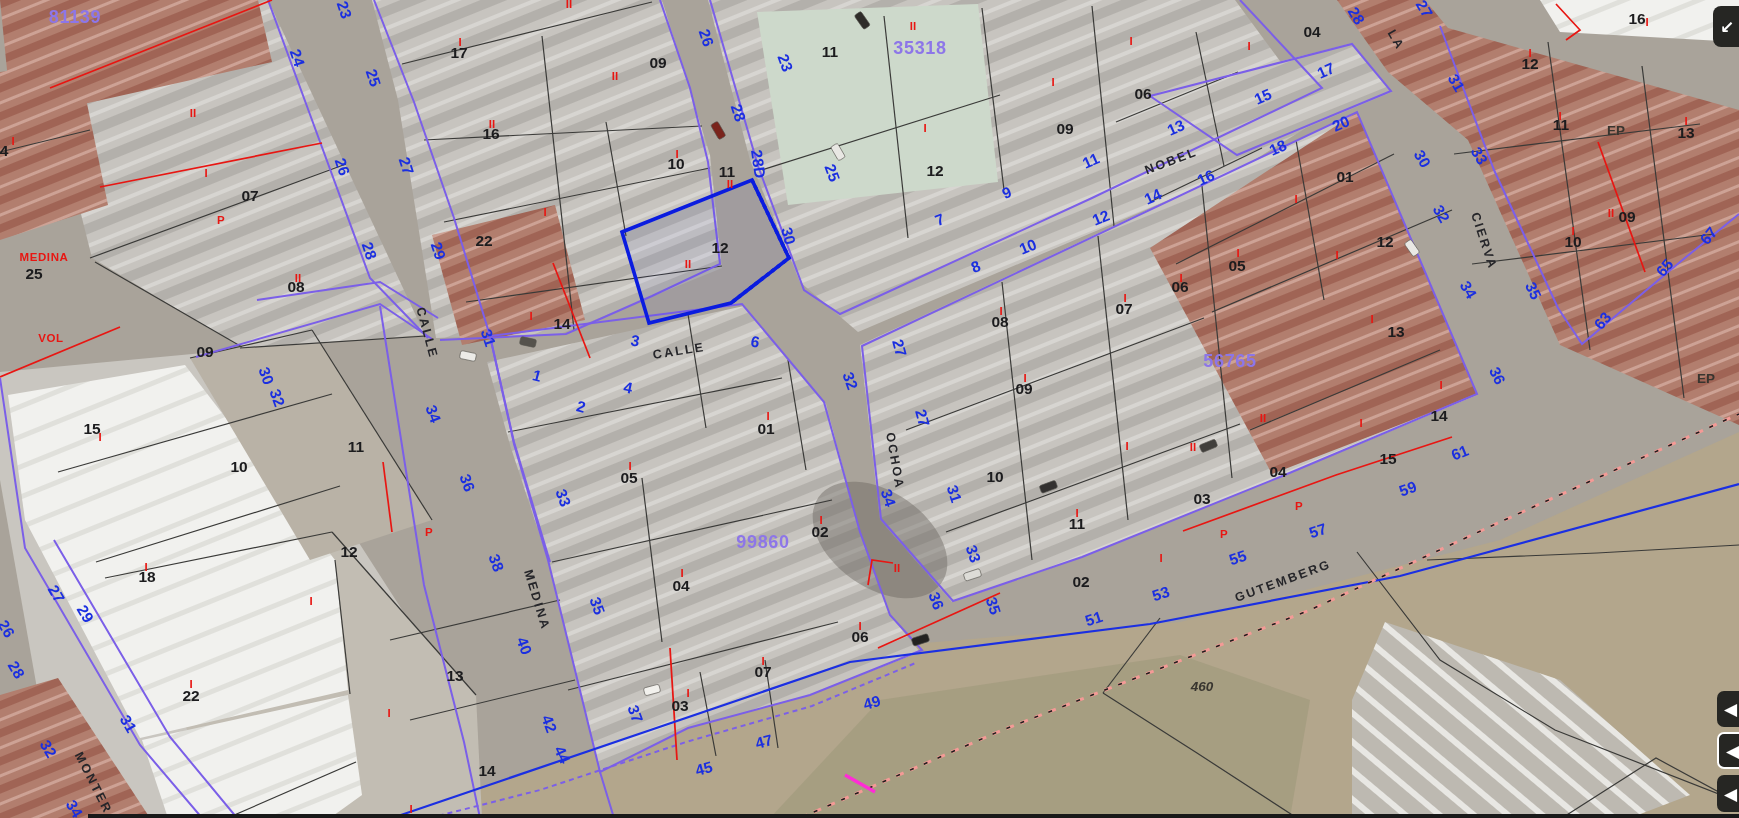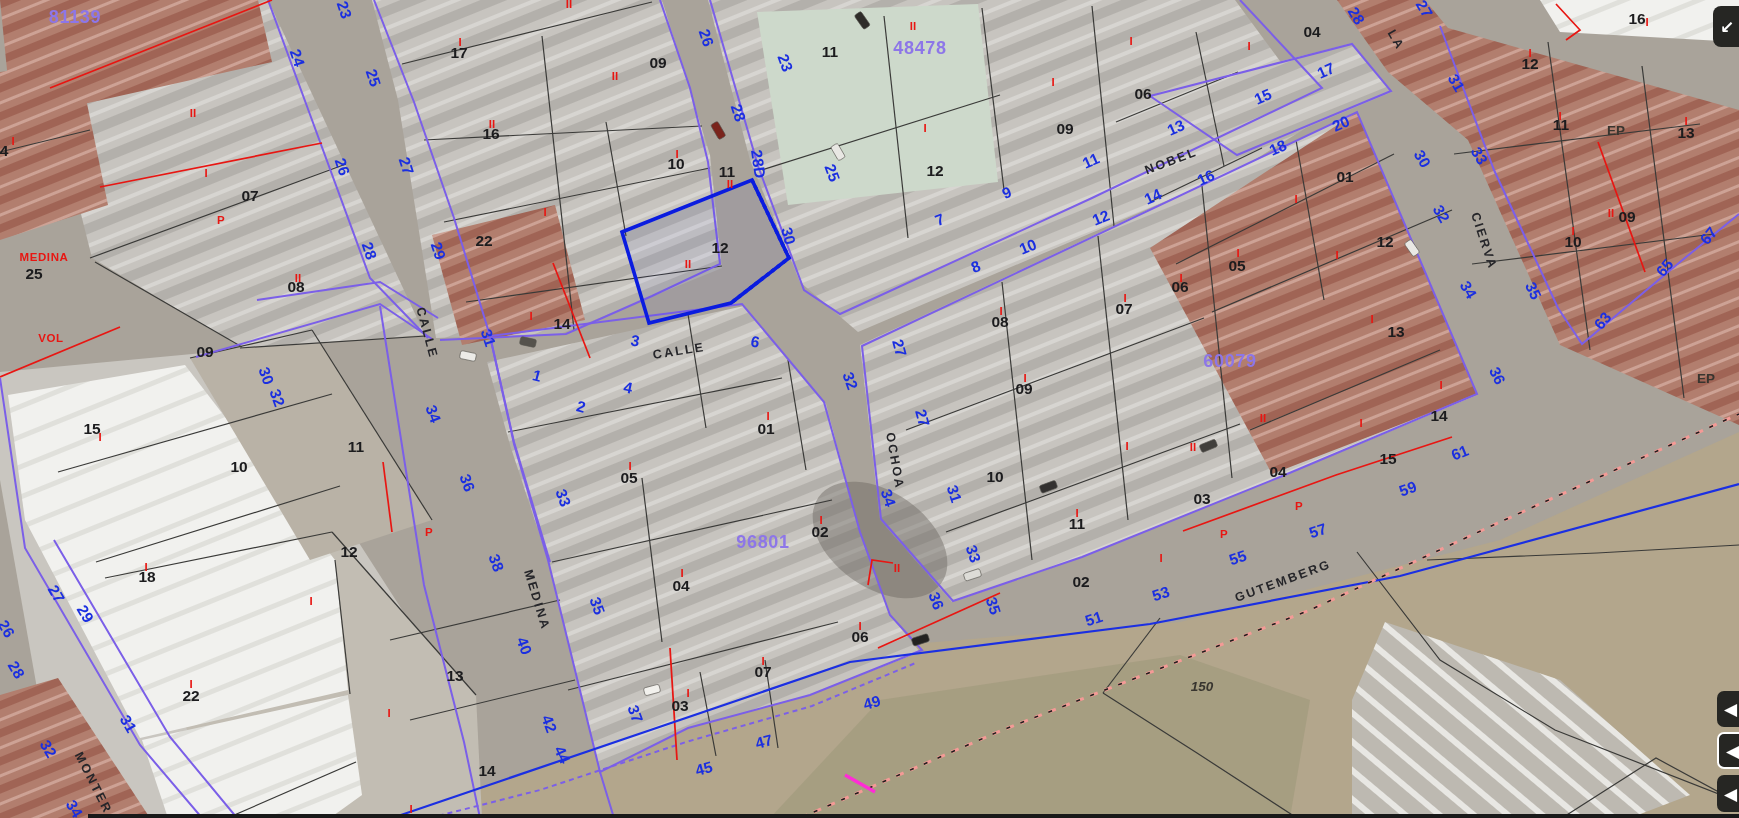--- a/index.html
+++ b/index.html
@@ -210,23 +210,23 @@
       <rect class="car" x="1040" y="483" width="17" height="8" rx="2" fill="#333130" transform="rotate(-20 1048 487)"></rect>
       <rect class="car" x="1200" y="442" width="17" height="8" rx="2" fill="#413f3c" transform="rotate(-22 1208 446)"></rect>
       <rect class="car" x="1404" y="244" width="16" height="8" rx="2" fill="#e9e8e4" transform="rotate(55 1412 248)"></rect>
       <rect class="car" x="644" y="686" width="16" height="8" rx="2" fill="#f2f1ed" transform="rotate(-15 652 690)"></rect>
       <rect class="car" x="912" y="636" width="17" height="8" rx="2" fill="#232220" transform="rotate(-18 920 640)"></rect>
     </g>
   </svg>
 
   <div id="labels">
       <span class="bid" style="left: 75px; top: 17px; transform: translate(-50%, -50%) rotate(0deg);">81139</span>
-      <span class="bid" style="left: 920px; top: 48px; transform: translate(-50%, -50%) rotate(0deg);">48478</span>
-      <span class="bid" style="left: 763px; top: 542px; transform: translate(-50%, -50%) rotate(0deg);">96801</span>
-      <span class="bid" style="left: 1230px; top: 361px; transform: translate(-50%, -50%) rotate(0deg);">60079</span>
+      <span class="bid" style="left: 920px; top: 48px; transform: translate(-50%, -50%) rotate(0deg);">35318</span>
+      <span class="bid" style="left: 763px; top: 542px; transform: translate(-50%, -50%) rotate(0deg);">99860</span>
+      <span class="bid" style="left: 1230px; top: 361px; transform: translate(-50%, -50%) rotate(0deg);">56765</span>
       <span class="street" style="left: 427px; top: 333px; transform: translate(-50%, -50%) rotate(75deg);">CALLE</span>
       <span class="street" style="left: 537px; top: 600px; transform: translate(-50%, -50%) rotate(73deg);">MEDINA</span>
       <span class="street" style="left: 679px; top: 351px; transform: translate(-50%, -50%) rotate(-9deg);">CALLE</span>
       <span class="street" style="left: 895px; top: 461px; transform: translate(-50%, -50%) rotate(80deg);">OCHOA</span>
       <span class="street" style="left: 1171px; top: 161px; transform: translate(-50%, -50%) rotate(-21deg);">NOBEL</span>
       <span class="street" style="left: 1283px; top: 581px; transform: translate(-50%, -50%) rotate(-20deg);">GUTEMBERG</span>
       <span class="street" style="left: 1484px; top: 241px; transform: translate(-50%, -50%) rotate(72deg);">CIERVA</span>
       <span class="street" style="left: 1396px; top: 40px; transform: translate(-50%, -50%) rotate(60deg);">LA</span>
       <span class="street" style="left: 96px; top: 788px; transform: translate(-50%, -50%) rotate(63deg);">MONTERA</span>
       <span class="pn" style="left: 4px; top: 151px; transform: translate(-50%, -50%) rotate(0deg);">4</span>
@@ -416,21 +416,21 @@
       <span class="rm" style="left: 688px; top: 693px; transform: translate(-50%, -50%) rotate(0deg);">I</span>
       <span class="rm" style="left: 897px; top: 568px; transform: translate(-50%, -50%) rotate(0deg);">II</span>
       <span class="redlab" style="left: 44px; top: 257px; transform: translate(-50%, -50%) rotate(0deg);">MEDINA</span>
       <span class="redlab" style="left: 51px; top: 338px; transform: translate(-50%, -50%) rotate(0deg); text-align: right;">VOL</span>
       <span class="redlab" style="left: 221px; top: 220px; transform: translate(-50%, -50%) rotate(0deg);">P</span>
       <span class="redlab" style="left: 429px; top: 532px; transform: translate(-50%, -50%) rotate(0deg);">P</span>
       <span class="redlab" style="left: 1224px; top: 534px; transform: translate(-50%, -50%) rotate(0deg);">P</span>
       <span class="redlab" style="left: 1299px; top: 506px; transform: translate(-50%, -50%) rotate(0deg);">P</span>
       <span class="misc" style="left: 1616px; top: 130px; transform: translate(-50%, -50%) rotate(0deg);">EP</span>
       <span class="misc" style="left: 1706px; top: 378px; transform: translate(-50%, -50%) rotate(0deg);">EP</span>
-      <span class="misc it" style="left: 1202px; top: 686px; transform: translate(-50%, -50%) rotate(0deg);">150</span>
+      <span class="misc it" style="left: 1202px; top: 686px; transform: translate(-50%, -50%) rotate(0deg);">460</span>
     </div>
 
   <button class="ctl" id="ctl-top">
     <span>↙</span>
   </button>
   <button class="ctl" id="ctl-a">
     <span>◀</span>
   </button>
   <button class="ctl bordered" id="ctl-b">
     <span>◀</span>

